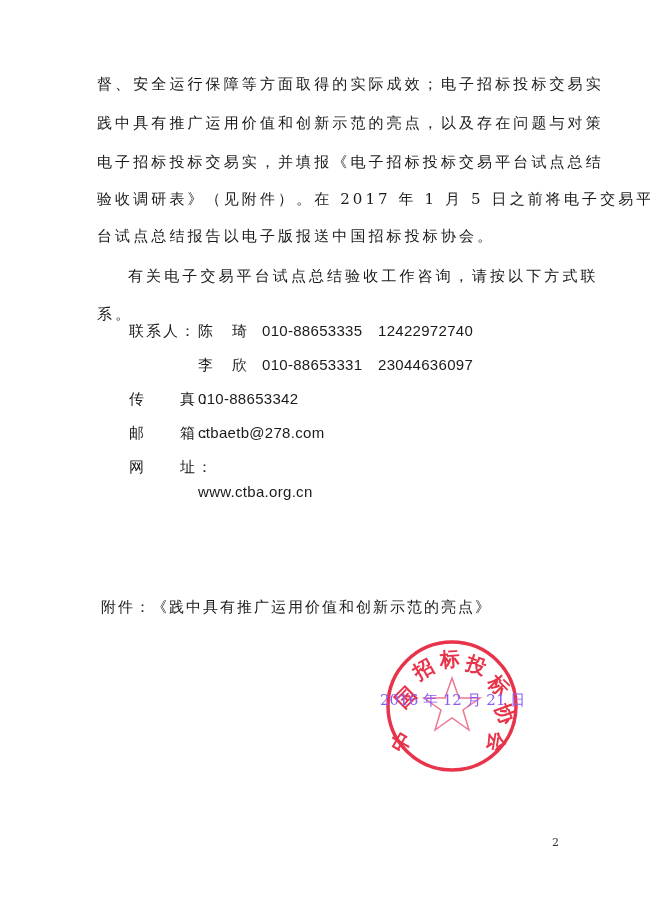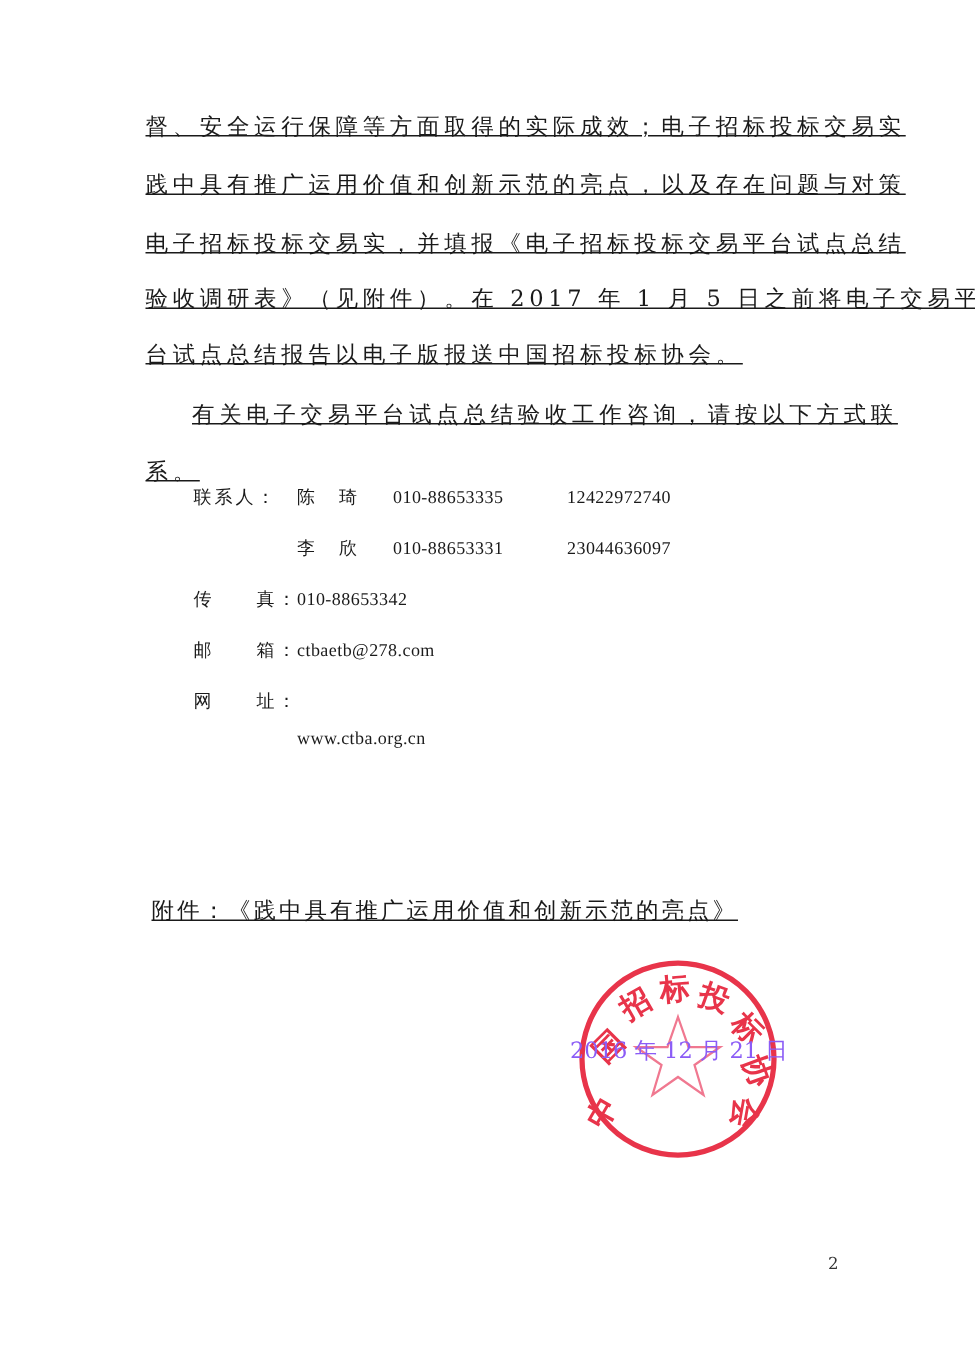--- a/index.html
+++ b/index.html
@@ -3,25 +3,24 @@
 <meta charset="utf-8">
 <style>
   html, body { margin: 0; padding: 0; }
   body {
     width: 650px; height: 913px; background: #ffffff; position: relative; overflow: hidden;
     font-family: "DejaVu Serif", "Liberation Serif", serif; color: #1a1a1a;
   }
   .line {
     position: absolute; left: 97px; font-size: 15px; letter-spacing: 3.1px; white-space: nowrap;
     line-height: 20px;
-    text-decoration: underline;
   }
   .indent { left: 128px; }
-  .contact { position: absolute; font-size: 12px; white-space: nowrap; line-height: 20px; }
-  .mono { font-family: Liberation Serif, serif; letter-spacing: 0.3px; }
+  .contact { position: absolute; font-size: 15px; white-space: nowrap; line-height: 20px; }
+  .mono { font-family: Liberation Sans, sans-serif; letter-spacing: 0.3px; }
   .label { letter-spacing: 2px; }
   .stamp {
     position: absolute; left: 384px; top: 638px; width: 136px; height: 136px;
   }
   .date {
     position: absolute; left: 380px; top: 690px; font-size: 15px; white-space: nowrap; color: #8b5cf6;
     line-height: 20px;
   }
   .page-num { position: absolute; left: 552px; top: 836px; font-size: 11px; color: #333; }
 </style>

